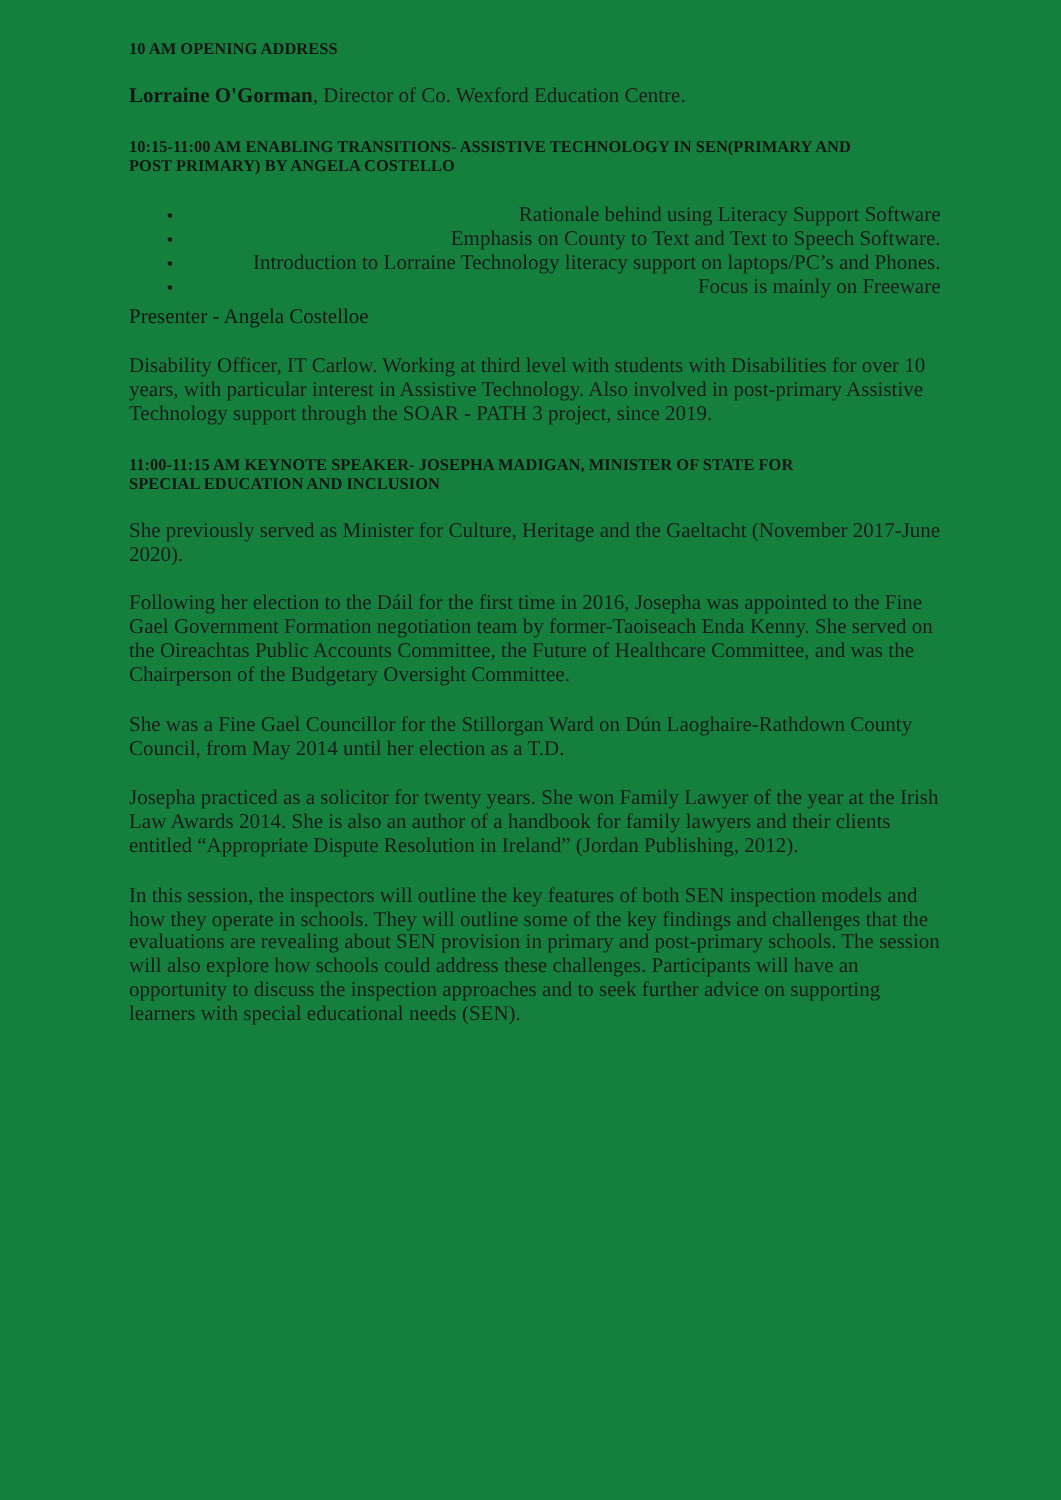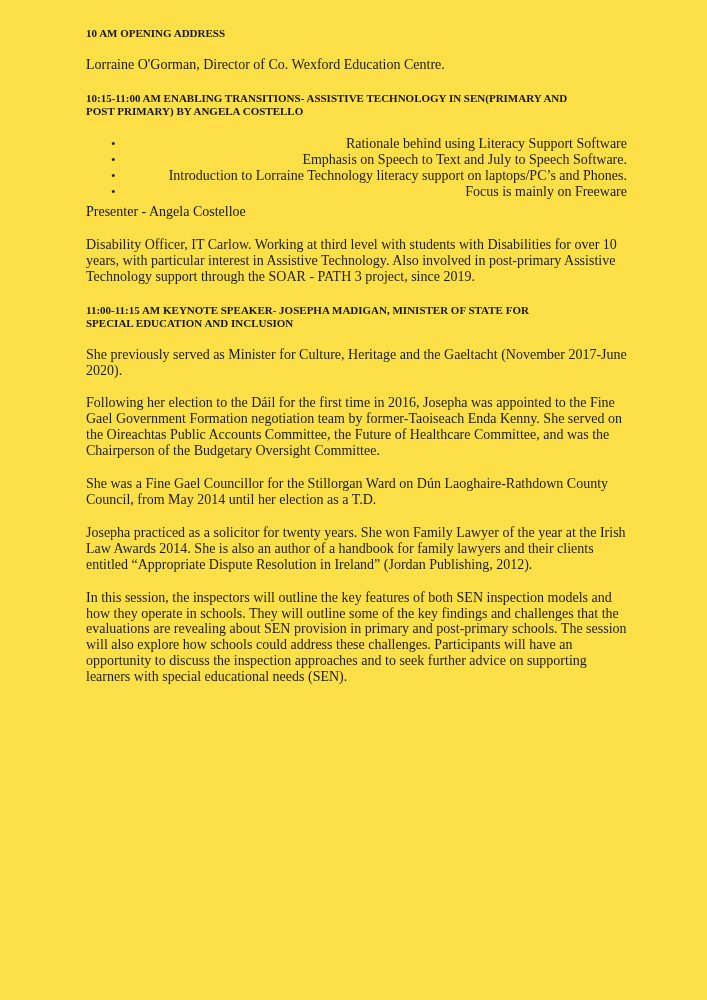--- a/index.html
+++ b/index.html
@@ -4,21 +4,21 @@
 <style>
   html, body {
     margin: 0;
     padding: 0;
     background: #ffffff;
   }
   .page {
     position: relative;
     width: 707px;
     height: 1000px;
-    background: #fde047;
+    background: #15803d;
     color: #1c1c1c;
     font-family: "Liberation Serif", "DejaVu Serif", serif;
     overflow: hidden;
     box-sizing: border-box;
   }
   .content {
     box-sizing: border-box;
     padding: 27px 80px 0 86px;
     width: 707px;
   }
@@ -58,41 +58,41 @@
     text-align: right;
   }
   .bullet-list li::before {
     content: "\2022";
     position: absolute;
     left: 25px;
     top: 0;
     font-size: 13px;
   }
   strong.run-bold {
-    font-weight: normal;
+    font-weight: bold;
     color: #161616;
   }
 </style>
 </head>
 <body>
 
 <div class="page">
   <div class="content">
 
     <div class="doc-heading first">10 AM OPENING ADDRESS</div>
 
     <p class="para"><strong class="run-bold">Lorraine O'Gorman</strong><span>, Director of Co. Wexford Education Centre.</span></p>
 
     <div class="doc-heading">10:15-11:00 AM ENABLING TRANSITIONS- ASSISTIVE TECHNOLOGY IN SEN(PRIMARY AND
 POST PRIMARY) BY ANGELA COSTELLO</div>
 
 
     <ul class="bullet-list">
       <li><span>Rationale behind using Literacy Support Software</span></li>
-      <li><span>Emphasis on Speech to Text and July to Speech Software.</span></li>
+      <li><span>Emphasis on County to Text and Text to Speech Software.</span></li>
       <li><span>Introduction to Lorraine Technology literacy support on laptops/PC’s and Phones.</span></li>
       <li><span>Focus is mainly on Freeware</span></li>
     </ul>
 
     <p class="presenter-heading">Presenter - Angela Costelloe</p>
 
     <p class="para">Disability Officer, IT Carlow. Working at third level with students with Disabilities for over 10 years, with particular interest in Assistive Technology. Also involved in post-primary Assistive Technology support through the SOAR - PATH 3 project, since 2019.</p>
 
     <div class="doc-heading">11:00-11:15 AM KEYNOTE SPEAKER- JOSEPHA MADIGAN, MINISTER OF STATE FOR
 SPECIAL EDUCATION AND INCLUSION</div>

